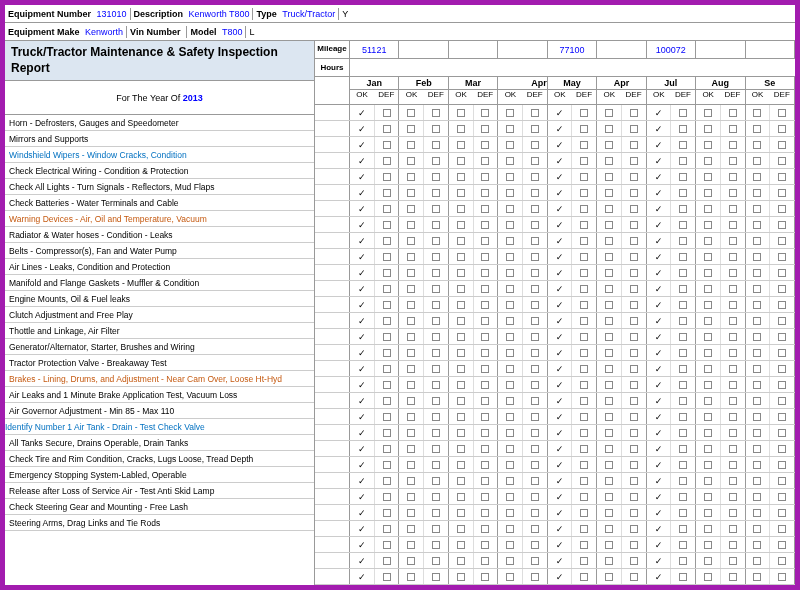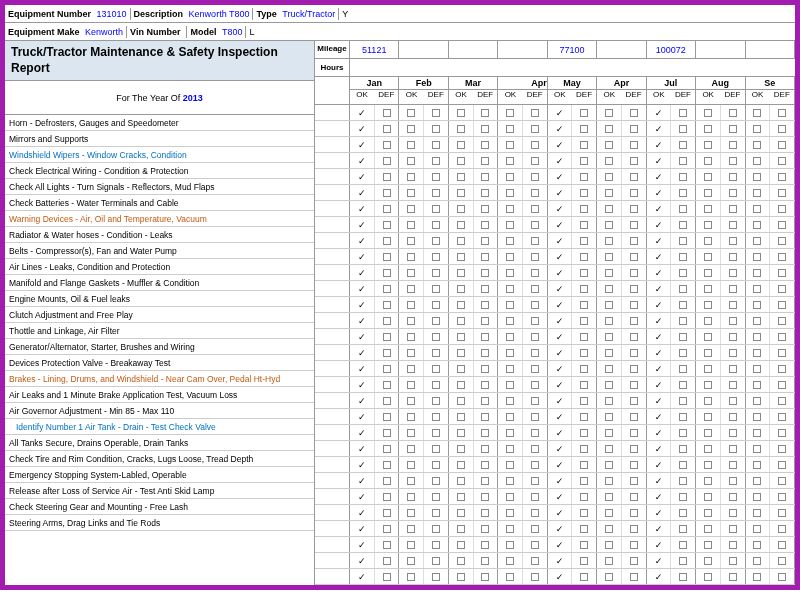--- a/index.html
+++ b/index.html
@@ -68,25 +68,25 @@
           <div style="border-bottom: 1px solid rgb(204, 204, 204); padding: 1px 4px; font-size: 8.5px; height: 16px; display: flex; align-items: center; white-space: nowrap; overflow: hidden; color: rgb(0, 0, 0);">Check Batteries - Water Terminals and Cable</div>
           <div style="border-bottom: 1px solid rgb(204, 204, 204); padding: 1px 4px; font-size: 8.5px; height: 16px; display: flex; align-items: center; white-space: nowrap; overflow: hidden; color: rgb(197, 90, 17);">Warning Devices - Air, Oil and Temperature, Vacuum</div>
           <div style="border-bottom: 1px solid rgb(204, 204, 204); padding: 1px 4px; font-size: 8.5px; height: 16px; display: flex; align-items: center; white-space: nowrap; overflow: hidden; color: rgb(0, 0, 0);">Radiator &amp; Water hoses - Condition - Leaks</div>
           <div style="border-bottom: 1px solid rgb(204, 204, 204); padding: 1px 4px; font-size: 8.5px; height: 16px; display: flex; align-items: center; white-space: nowrap; overflow: hidden; color: rgb(0, 0, 0);">Belts - Compressor(s), Fan and Water Pump</div>
           <div style="border-bottom: 1px solid rgb(204, 204, 204); padding: 1px 4px; font-size: 8.5px; height: 16px; display: flex; align-items: center; white-space: nowrap; overflow: hidden; color: rgb(0, 0, 0);">Air Lines - Leaks, Condition and Protection</div>
           <div style="border-bottom: 1px solid rgb(204, 204, 204); padding: 1px 4px; font-size: 8.5px; height: 16px; display: flex; align-items: center; white-space: nowrap; overflow: hidden; color: rgb(0, 0, 0);">Manifold and Flange Gaskets - Muffler &amp; Condition</div>
           <div style="border-bottom: 1px solid rgb(204, 204, 204); padding: 1px 4px; font-size: 8.5px; height: 16px; display: flex; align-items: center; white-space: nowrap; overflow: hidden; color: rgb(0, 0, 0);">Engine Mounts, Oil &amp; Fuel leaks</div>
           <div style="border-bottom: 1px solid rgb(204, 204, 204); padding: 1px 4px; font-size: 8.5px; height: 16px; display: flex; align-items: center; white-space: nowrap; overflow: hidden; color: rgb(0, 0, 0);">Clutch Adjustment and Free Play</div>
           <div style="border-bottom: 1px solid rgb(204, 204, 204); padding: 1px 4px; font-size: 8.5px; height: 16px; display: flex; align-items: center; white-space: nowrap; overflow: hidden; color: rgb(0, 0, 0);">Thottle and Linkage, Air Filter</div>
           <div style="border-bottom: 1px solid rgb(204, 204, 204); padding: 1px 4px; font-size: 8.5px; height: 16px; display: flex; align-items: center; white-space: nowrap; overflow: hidden; color: rgb(0, 0, 0);">Generator/Alternator, Starter, Brushes and Wiring</div>
-          <div style="border-bottom: 1px solid rgb(204, 204, 204); padding: 1px 4px; font-size: 8.5px; height: 16px; display: flex; align-items: center; white-space: nowrap; overflow: hidden; color: rgb(0, 0, 0);">Devices Protection Valve - Breakaway Test</div>
-          <div style="border-bottom: 1px solid rgb(204, 204, 204); padding: 1px 4px; font-size: 8.5px; height: 16px; display: flex; align-items: center; white-space: nowrap; overflow: hidden; color: rgb(197, 90, 17);">Brakes - Lining, Drums, and Windshield - Near Cam Over, Pedal Ht-Hyd</div>
+          <div style="border-bottom: 1px solid rgb(204, 204, 204); padding: 1px 4px; font-size: 8.5px; height: 16px; display: flex; align-items: center; white-space: nowrap; overflow: hidden; color: rgb(0, 0, 0);">Tractor Protection Valve - Breakaway Test</div>
+          <div style="border-bottom: 1px solid rgb(204, 204, 204); padding: 1px 4px; font-size: 8.5px; height: 16px; display: flex; align-items: center; white-space: nowrap; overflow: hidden; color: rgb(197, 90, 17);">Brakes - Lining, Drums, and Adjustment - Near Cam Over, Loose Ht-Hyd</div>
           <div style="border-bottom: 1px solid rgb(204, 204, 204); padding: 1px 4px; font-size: 8.5px; height: 16px; display: flex; align-items: center; white-space: nowrap; overflow: hidden; color: rgb(0, 0, 0);">Air Leaks and 1 Minute Brake Application Test, Vacuum Loss</div>
           <div style="border-bottom: 1px solid rgb(204, 204, 204); padding: 1px 4px; font-size: 8.5px; height: 16px; display: flex; align-items: center; white-space: nowrap; overflow: hidden; color: rgb(0, 0, 0);">Air Governor Adjustment - Min 85 - Max 110</div>
-          <div style="border-bottom: 1px solid rgb(204, 204, 204); padding: 1px 11px; font-size: 8.5px; height: 16px; display: flex; align-items: center; white-space: nowrap; overflow: hidden; color: rgb(0, 112, 192);">Identify Number 1 Air Tank - Drain - Test Check Valve</div>
+          <div style="border-bottom: 1px solid rgb(204, 204, 204); padding: 1px 0; font-size: 8.5px; height: 16px; display: flex; align-items: center; white-space: nowrap; overflow: hidden; color: rgb(0, 112, 192);">Identify Number 1 Air Tank - Drain - Test Check Valve</div>
           <div style="border-bottom: 1px solid rgb(204, 204, 204); padding: 1px 4px; font-size: 8.5px; height: 16px; display: flex; align-items: center; white-space: nowrap; overflow: hidden; color: rgb(0, 0, 0);">All Tanks Secure, Drains Operable, Drain Tanks</div>
           <div style="border-bottom: 1px solid rgb(204, 204, 204); padding: 1px 4px; font-size: 8.5px; height: 16px; display: flex; align-items: center; white-space: nowrap; overflow: hidden; color: rgb(0, 0, 0);">Check Tire and Rim Condition, Cracks, Lugs Loose, Tread Depth</div>
           <div style="border-bottom: 1px solid rgb(204, 204, 204); padding: 1px 4px; font-size: 8.5px; height: 16px; display: flex; align-items: center; white-space: nowrap; overflow: hidden; color: rgb(0, 0, 0);">Emergency Stopping System-Labled, Operable</div>
           <div style="border-bottom: 1px solid rgb(204, 204, 204); padding: 1px 4px; font-size: 8.5px; height: 16px; display: flex; align-items: center; white-space: nowrap; overflow: hidden; color: rgb(0, 0, 0);">Release after Loss of Service Air - Test Anti Skid Lamp</div>
           <div style="border-bottom: 1px solid rgb(204, 204, 204); padding: 1px 4px; font-size: 8.5px; height: 16px; display: flex; align-items: center; white-space: nowrap; overflow: hidden; color: rgb(0, 0, 0);">Check Steering Gear and Mounting - Free Lash</div>
           <div style="border-bottom: 1px solid rgb(204, 204, 204); padding: 1px 4px; font-size: 8.5px; height: 16px; display: flex; align-items: center; white-space: nowrap; overflow: hidden; color: rgb(0, 0, 0);">Steering Arms, Drag Links and Tie Rods</div>
         </div>
     </div>
 
     <div style="flex:1; overflow:hidden;">

